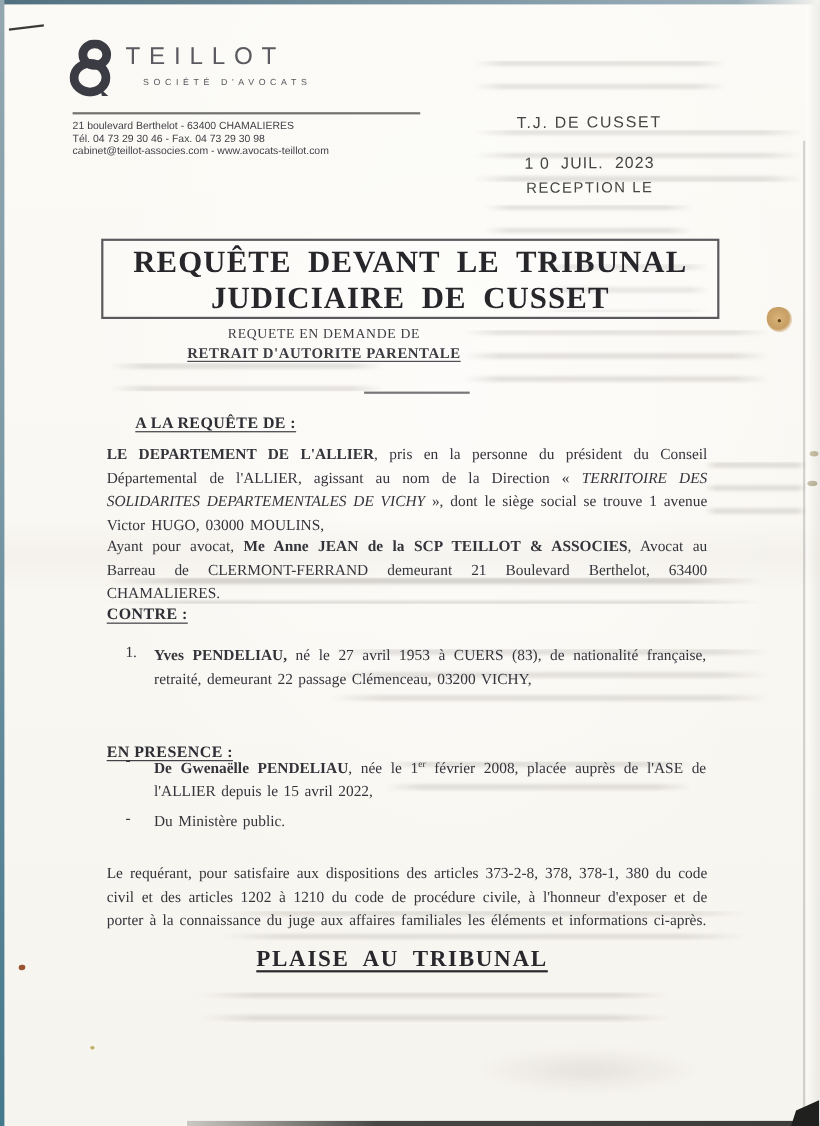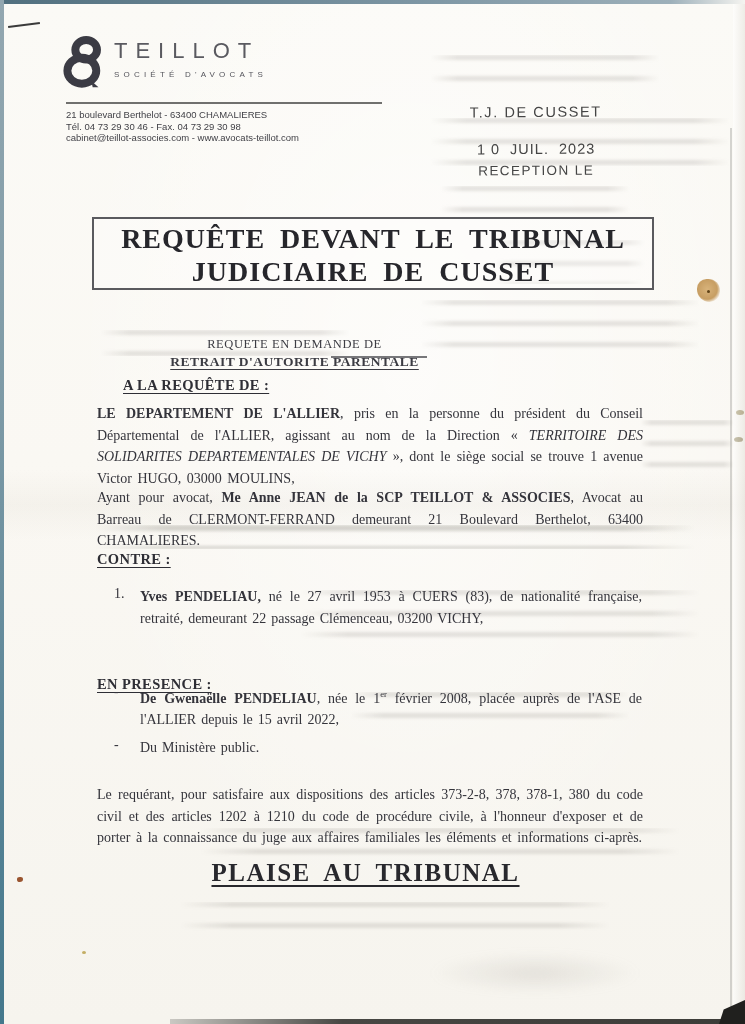--- a/index.html
+++ b/index.html
@@ -45,54 +45,54 @@
   .ghost{position:absolute;pointer-events:none;filter:blur(1.4px);
     background-image:repeating-linear-gradient(to bottom,rgba(105,100,90,.16) 0 5px,rgba(0,0,0,0) 5px 21px);
     -webkit-mask-image:linear-gradient(to right,transparent,#000 12%,#000 88%,transparent);
     mask-image:linear-gradient(to right,transparent,#000 12%,#000 88%,transparent);}
   .ghost.strong{background-image:repeating-linear-gradient(to bottom,rgba(100,95,85,.24) 0 6px,rgba(0,0,0,0) 6px 21px);}
   
   .logo-mark{position:absolute;left:62px;top:36px;}
   .firm{position:absolute;left:114px;top:38px;font-family:Liberation Sans, sans-serif;}
   .firm-1{font-size:22px;font-weight:400;letter-spacing:8px;color:#5a5a60;}
   .firm-2{font-size:22px;font-weight:700;letter-spacing:3px;color:#3e3e46;margin-top:0px;}
-  .firm-tag{font-size:8px;letter-spacing:4.2px;color:#55555c;margin-top:6px;}
+  .firm-tag{font-size:8px;letter-spacing:4.2px;color:#55555c;margin-top:6px;margin-left:16px;}
   .lh-rule{position:absolute;left:66px;top:102px;width:316px;height:2px;background:#70706e;}
   .lh-addr{position:absolute;left:66px;top:109px;font-family:"Liberation Sans","DejaVu Sans",sans-serif;
     font-size:9.5px;line-height:11.5px;color:#3f3f45;}
   
   .stamp{position:absolute;left:450px;top:0;width:170px;text-align:center;
     font-family:"Liberation Sans","DejaVu Sans",sans-serif;color:#454545;transform:rotate(-.4deg);}
   .stamp-court{position:absolute;left:0;top:104px;width:170px;font-size:14.5px;letter-spacing:1.6px;}
   .stamp-date{position:absolute;left:0;top:141px;width:170px;font-size:14.5px;letter-spacing:1px;white-space:pre;}
   .stamp-label{position:absolute;left:0;top:163px;width:170px;font-size:13.5px;letter-spacing:1.4px;}
   
   .case-ref{position:absolute;left:97px;top:162px;font-size:12.5px;line-height:15.5px;color:#3a3a41;}
   
   .title-box{position:absolute;left:92px;top:217px;width:558px;height:69px;border:2px solid #5a5a5e;
     background:rgba(255,255,255,.25);text-align:center;}
   .title-line{font-size:28px;font-weight:700;letter-spacing:1px;word-spacing:7px;color:#26262b;line-height:33px;}
   .title-line:first-child{margin-top:3px;}
-  .subtitle{position:absolute;left:0;top:296px;width:589px;text-align:center;color:#3c3c43;margin-top:41px;}
+  .subtitle{position:absolute;left:0;top:296px;width:589px;text-align:center;color:#3c3c43;}
   .subtitle-1{font-size:12.5px;letter-spacing:.6px;}
   .subtitle-2{font-size:13.5px;font-weight:700;letter-spacing:.5px;margin-top:2px;
     text-decoration:underline;text-underline-offset:2.5px;text-decoration-thickness:1.3px;}
   .mid-rule{position:absolute;left:331px;top:356px;width:96px;height:2px;background:#77777a;}
   
   .heading{position:absolute;left:97px;font-size:14.5px;font-weight:700;letter-spacing:.4px;color:#2e2e35;
     text-decoration:underline;text-underline-offset:3px;text-decoration-thickness:1.4px;}
   .para{position:absolute;left:97px;width:546px;font-size:14px;line-height:21.6px;
     text-align:justify;word-spacing:2px;color:#34343b;}
   .seg-b{font-weight:700;}
   .seg-i{font-style:italic;}
   sup{font-size:.62em;}
   .list-item{position:absolute;left:114px;width:528px;}
   .list-marker{position:absolute;left:0;top:0;font-size:14px;color:#34343b;}
   .list-text{display:block;margin-left:26px;font-size:14px;line-height:21.6px;text-align:justify;word-spacing:1.5px;color:#34343b;}
-  .plaise{position:absolute;left:0;top:859px;width:731px;text-align:center;font-size:25px;font-weight:700;
+  .plaise{position:absolute;left:0;top:859px;width:731px;text-align:center;font-size:21px;font-weight:700;
     letter-spacing:1.5px;word-spacing:6px;color:#28282d;text-decoration:underline;
     text-underline-offset:4px;text-decoration-thickness:2px;}
 </style>
 </head>
 <body>
 
 <div id="page">
 
   <div class="shade-band"></div>
   <div class="ghost" style="left:430px;top:55px;width:230px;height:42px;"></div>

